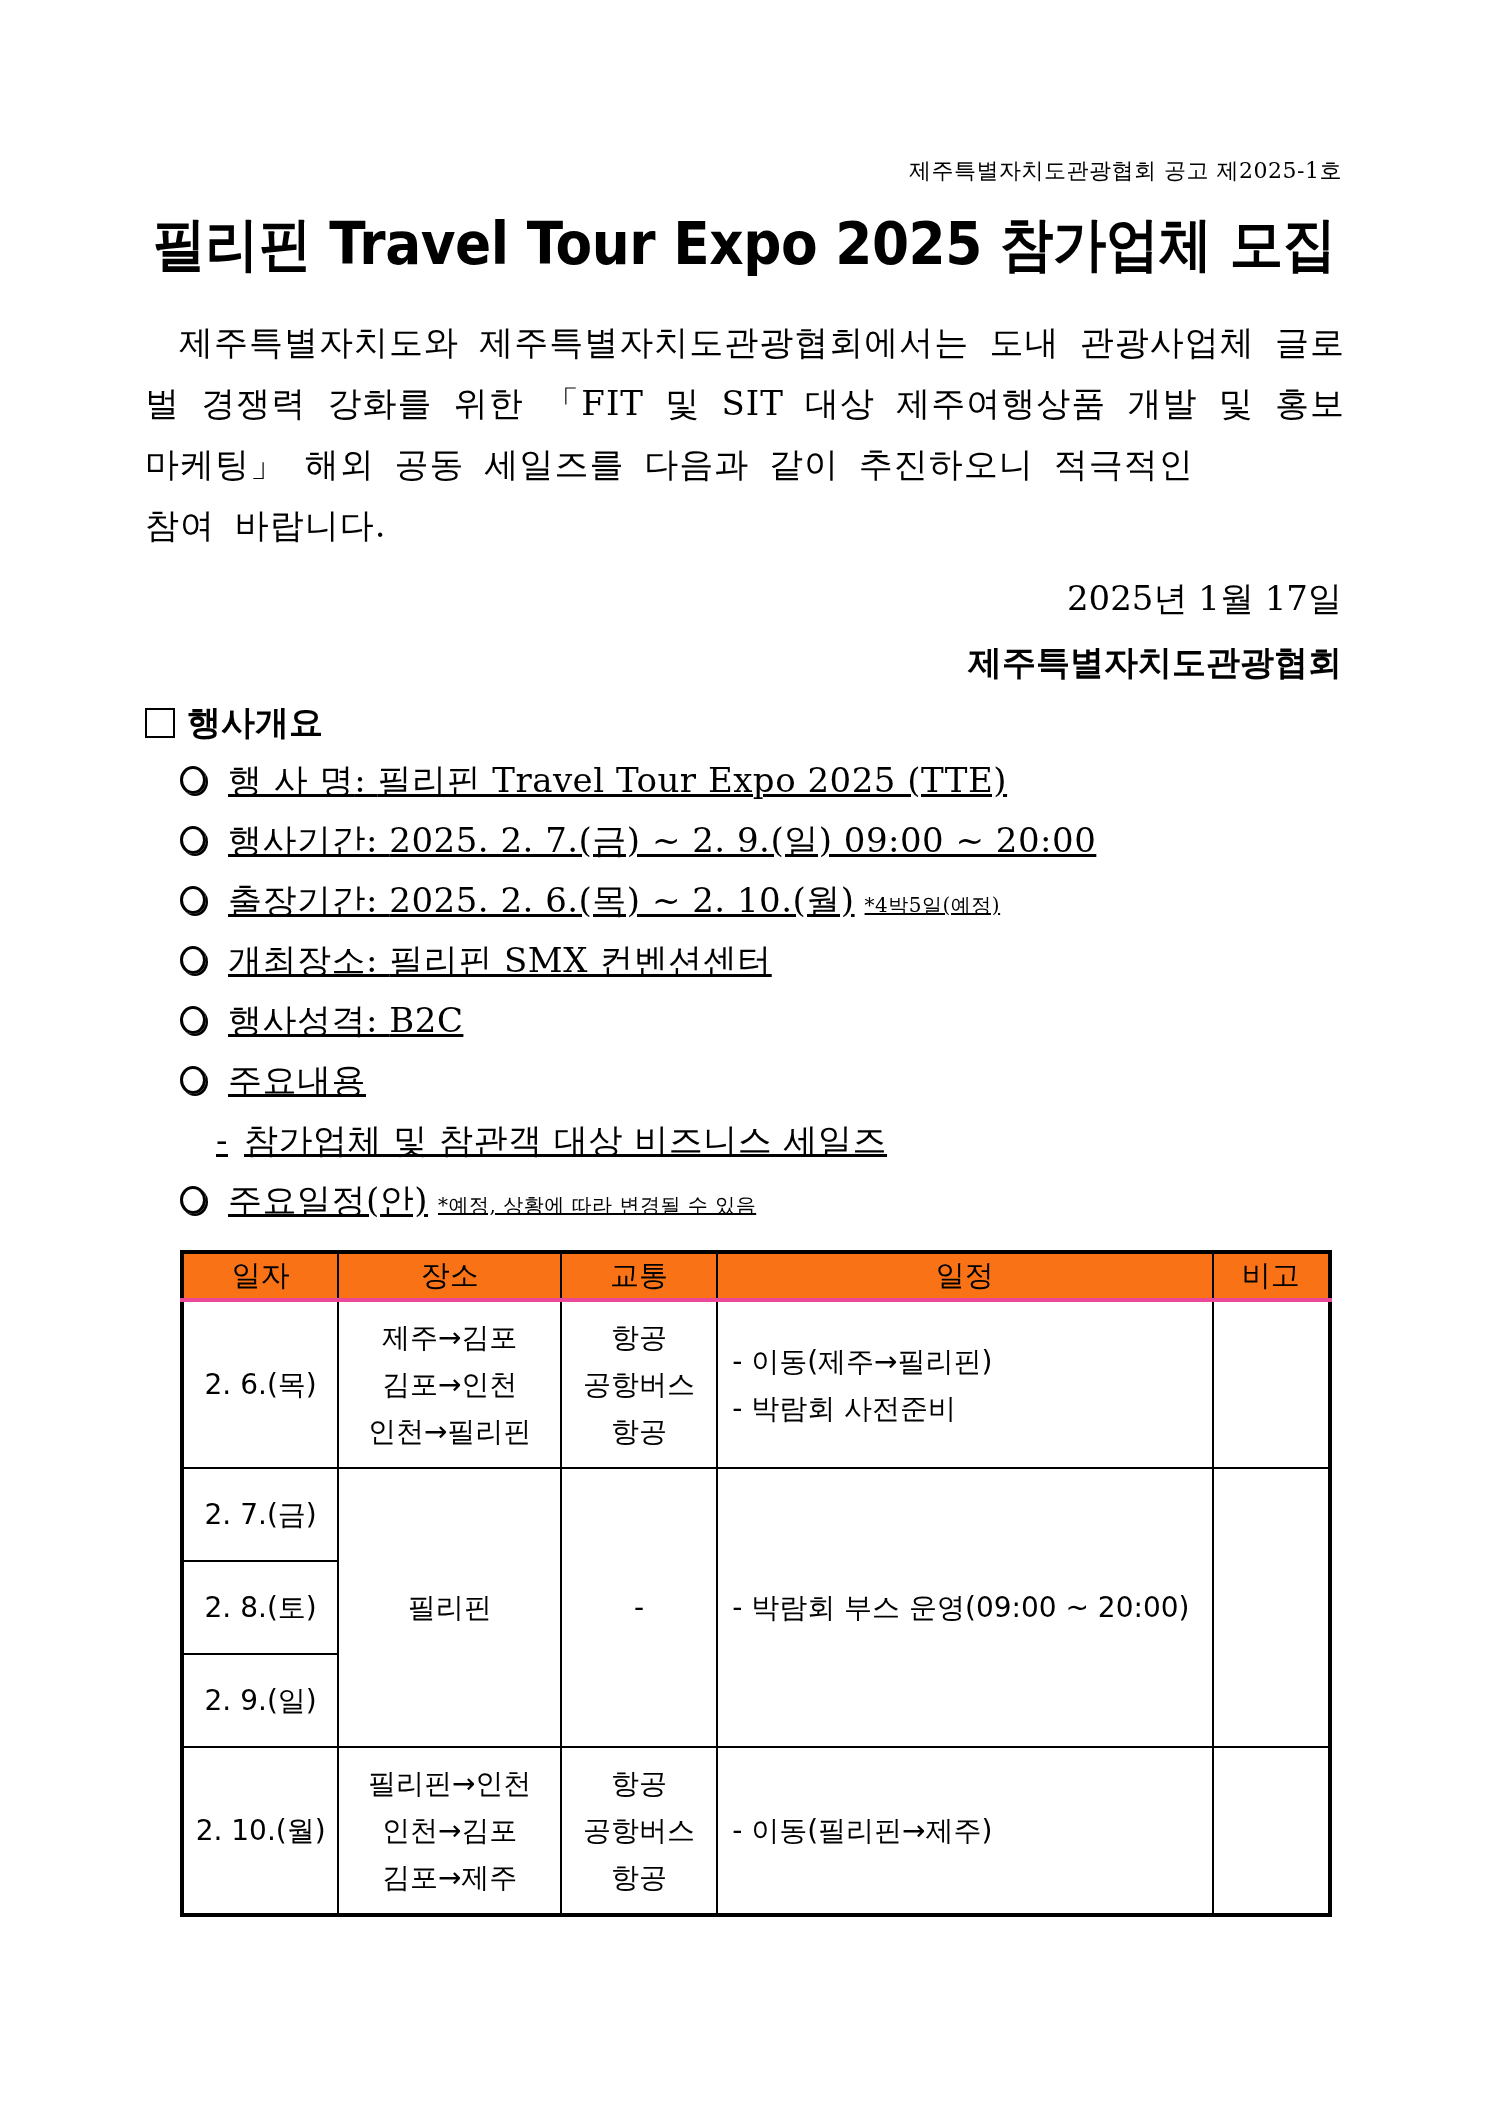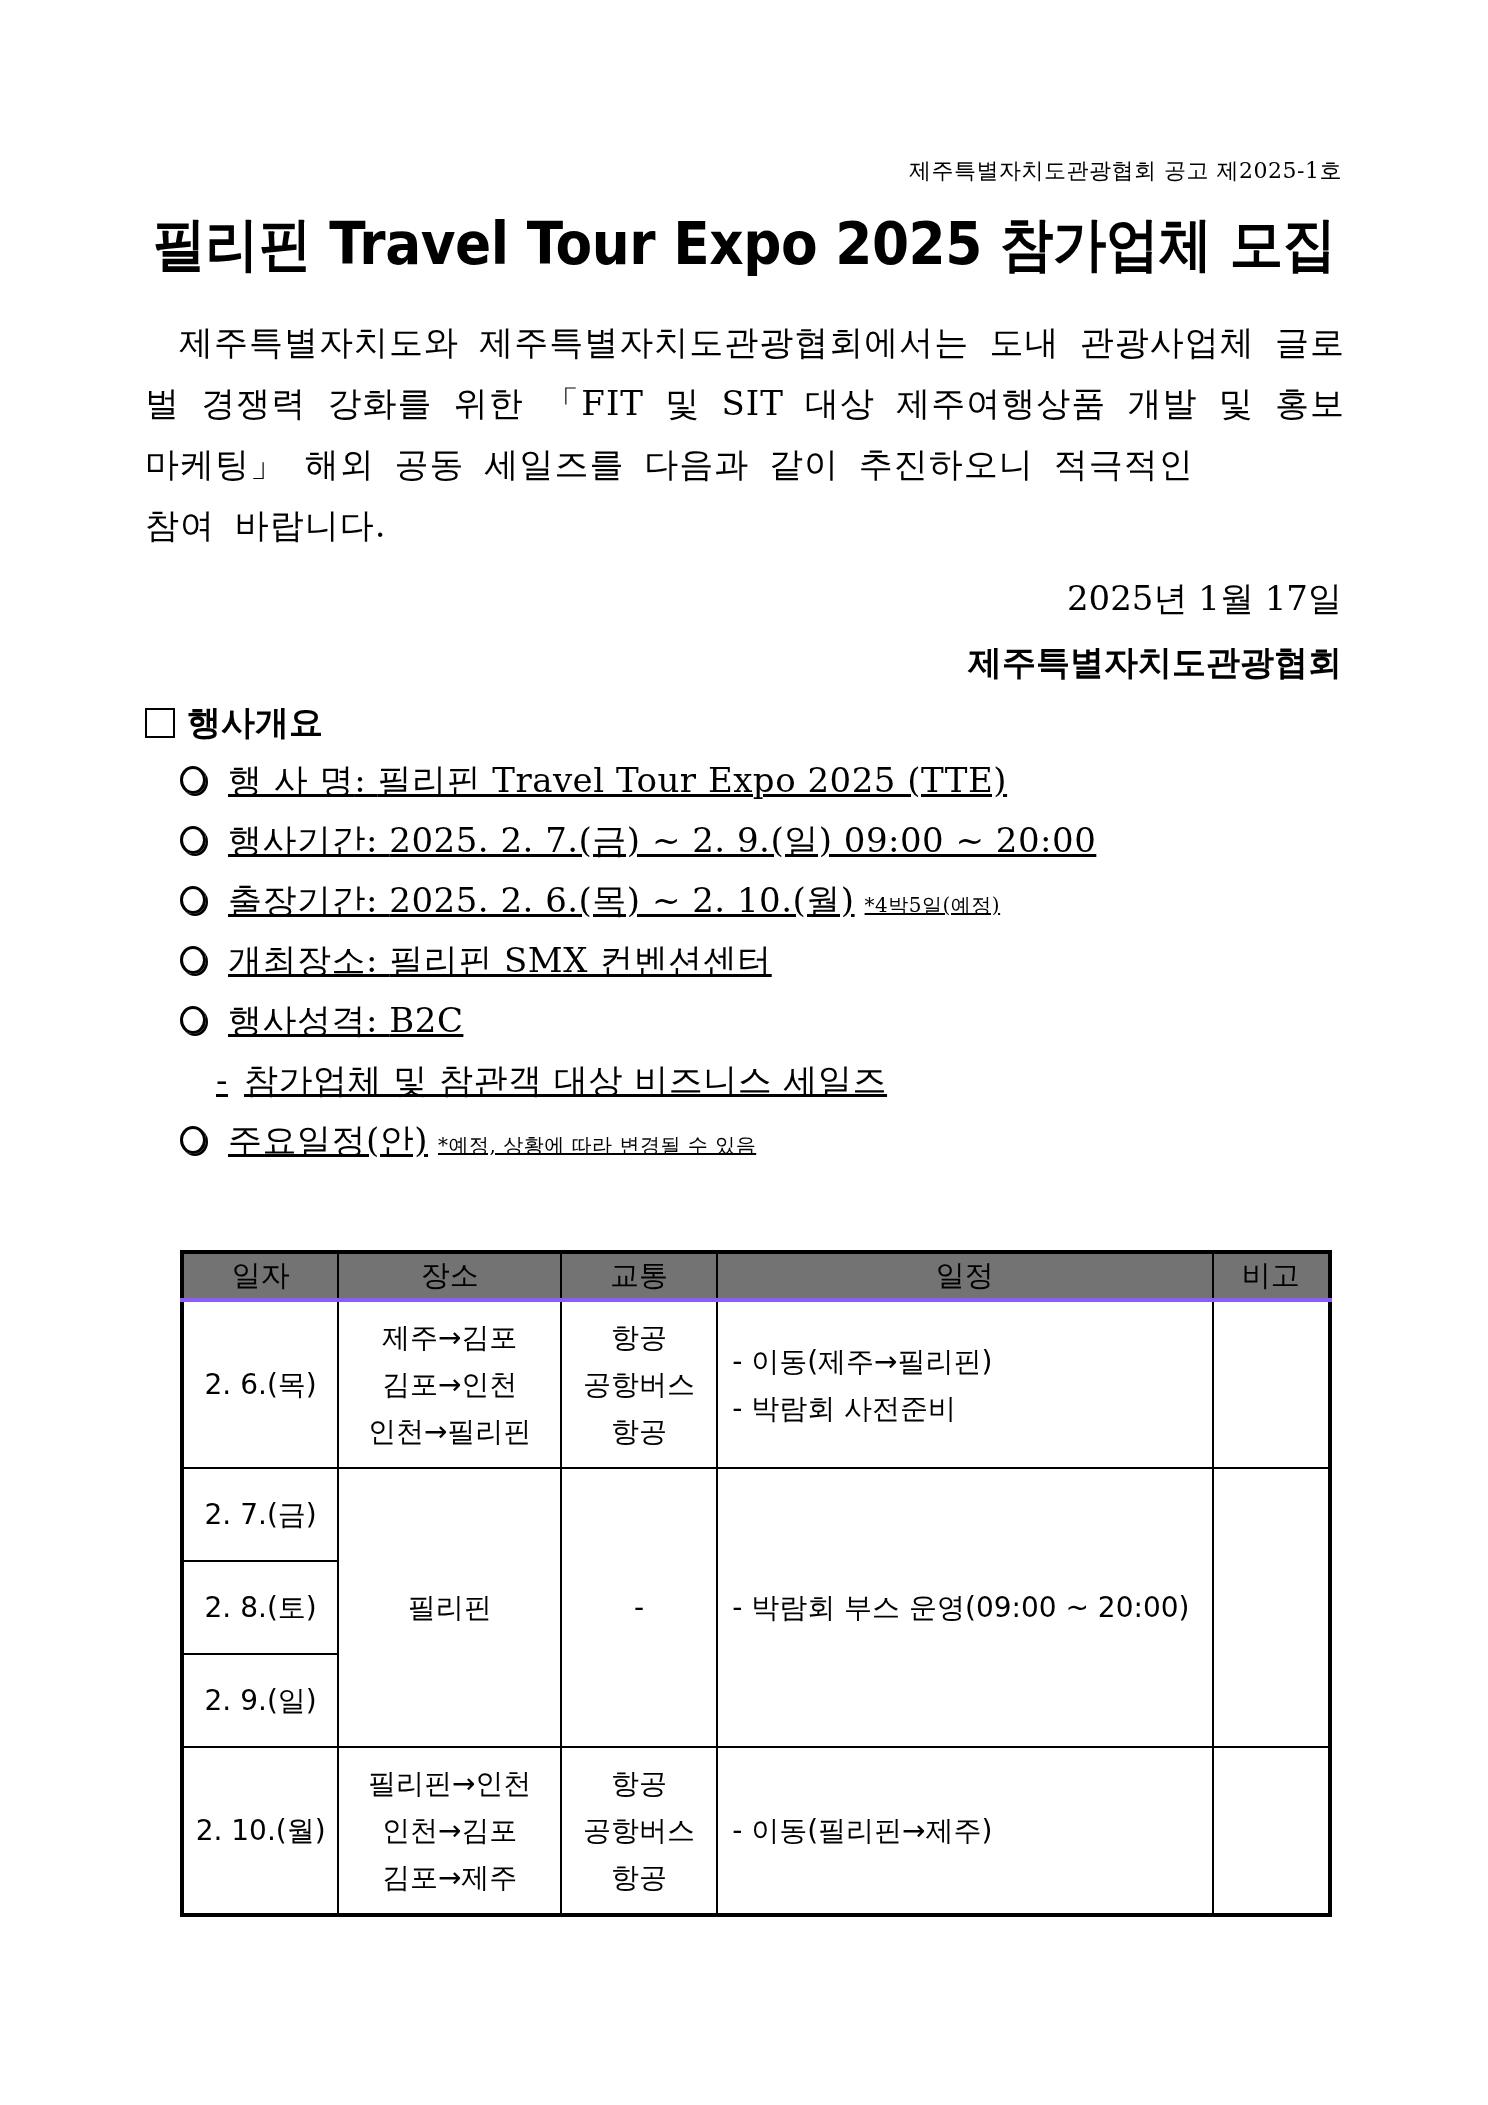--- a/index.html
+++ b/index.html
@@ -46,22 +46,22 @@
   table.sched {
     position: absolute; left: 180px; top: 1250px; width: 1152px;
     border-collapse: collapse;
     font-family: "DejaVu Sans", "Liberation Sans", sans-serif; font-size: 28px;
   }
   table.sched th, table.sched td {
     border: 2px solid #000; text-align: center; vertical-align: middle; padding: 0;
   }
   table.sched { border: 4px solid #000; }
   table.sched th {
-    background: #737373; font-weight: normal; height: 44px; font-size: 29px;
-    border-bottom: 4px solid #8b5cf6;
+    background: #f97316; font-weight: normal; height: 44px; font-size: 29px;
+    border-bottom: 4px solid #ec4899;
   }
   table.sched td.left { text-align: left; padding-left: 14px; }
   .cell-line { line-height: 47px; }
   .c1 { width: 154px; } .c2 { width: 222px; } .c3 { width: 155px; } .c4 { width: 496px; } .c5 { width: 115px; }
 </style>
 </head>
 <body>
 
 <div class="abs notice-no">제주특별자치도관광협회 공고 제2025-1호</div>
 <div class="abs title">필리핀 Travel Tour Expo 2025 참가업체 모집</div>
@@ -105,20 +105,24 @@
     <span class="circ"></span>
     <span>개최장소</span>
       <span>:&nbsp;</span>
     <span>필리핀 SMX 컨벤션센터</span>
   </div>
   <div class="bullet">
     <span class="circ"></span>
     <span>행사성격</span>
       <span>:&nbsp;</span>
     <span>B2C</span>
+  </div>
+  <div class="bullet">
+    <span class="circ"></span>
+    <span>주요내용</span>
   </div>
   <div class="bullet sub">
     <span class="dash">-</span>
     <span>참가업체 및 참관객 대상 비즈니스 세일즈</span>
   </div>
   <div class="bullet">
     <span class="circ"></span>
     <span>주요일정(안)</span>
     <span class="note">*예정, 상황에 따라 변경될 수 있음</span>
   </div>

